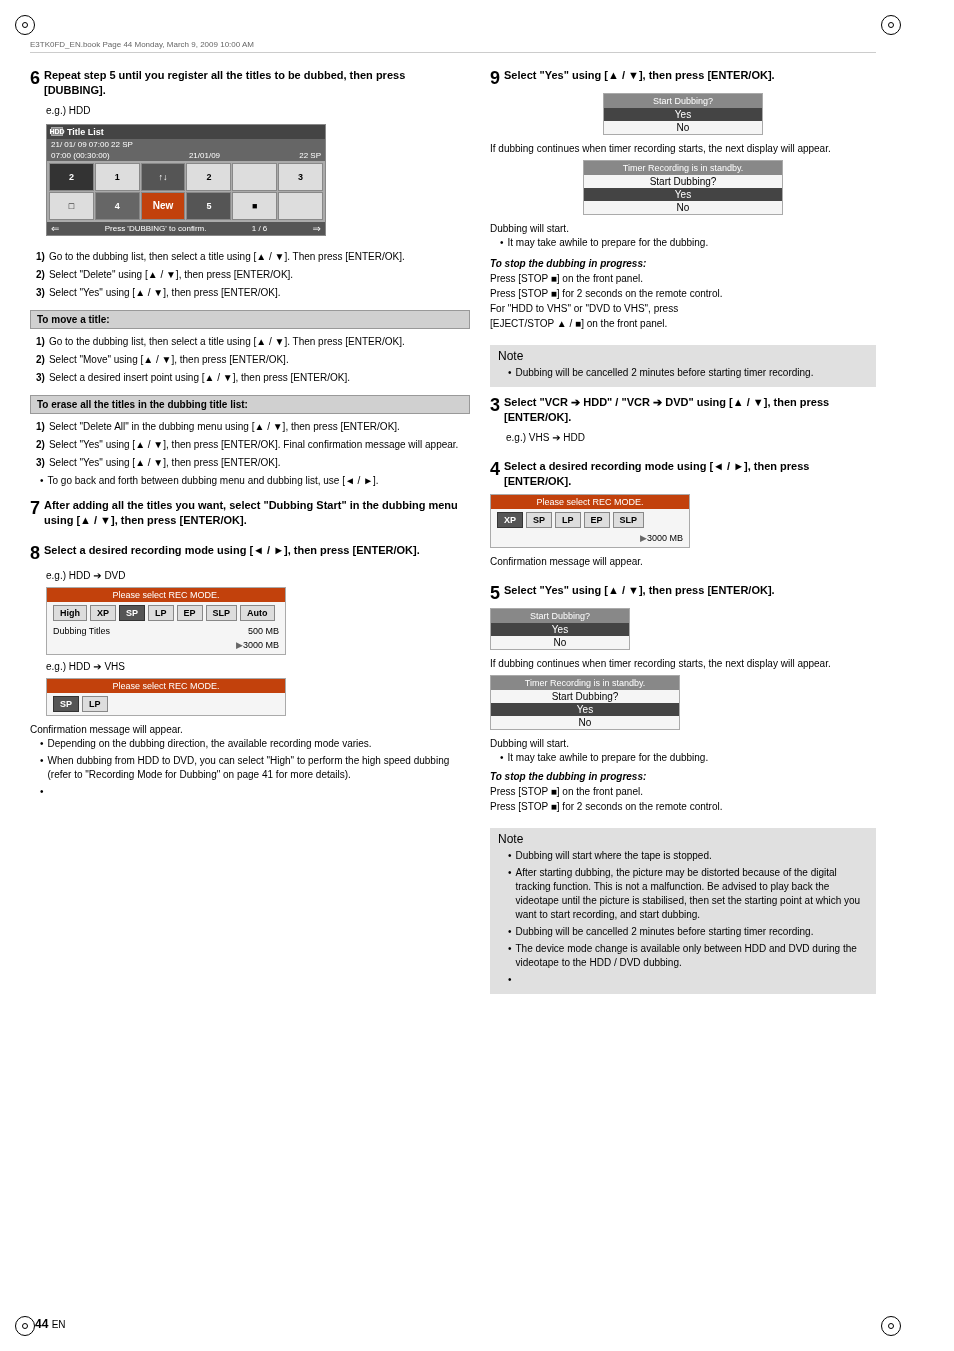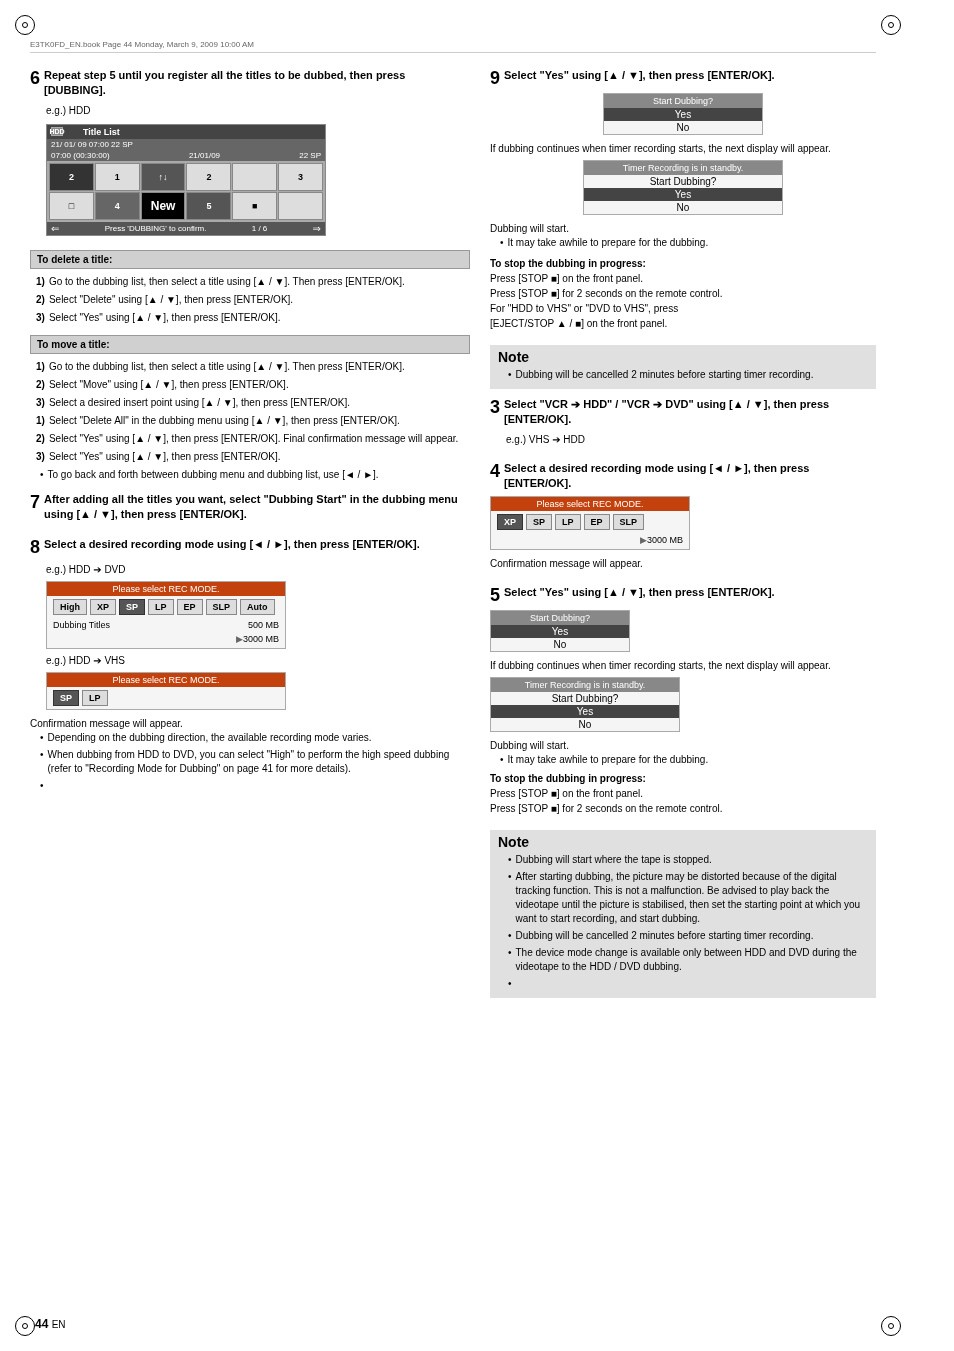--- a/index.html
+++ b/index.html
@@ -92,21 +92,21 @@
       width: 280px;
       margin: 6px 0 6px 16px;
       font-size: 9px;
     }
     .title-list-header {
       background: #444;
       color: #fff;
       padding: 2px 4px;
       display: flex;
       align-items: center;
-      gap: 20px;
+      gap: 4px;
       font-size: 9px;
       font-weight: bold;
     }
     .title-list-header-icon {
       width: 12px; height: 9px;
       background: #888;
       border: 1px solid #aaa;
       font-size: 7px;
       display: flex; align-items: center; justify-content: center;
     }
@@ -142,23 +142,23 @@
     }
     .tl-cell.active {
       background: #555;
       color: #fff;
     }
     .tl-cell.highlighted {
       background: #666;
       color: #fff;
     }
     .tl-cell.new-item {
-      background: #000000;
-      color: #fff;
-      font-size: 12px;
+      background: #c2410c;
+      color: #fff;
+      font-size: 10px;
       justify-content: center;
     }
     .tl-bottom-row {
       display: flex;
       justify-content: space-between;
       padding: 1px 4px;
       background: #555;
       color: #fff;
       font-size: 8px;
       align-items: center;
@@ -304,26 +304,26 @@
       color: #fff;
     }
     
     .note-box {
       background: #e0e0e0;
       padding: 4px 8px;
       margin: 8px 0;
       font-size: 10px;
     }
     .note-title {
-      font-weight: bold;
-      font-size: 14px;
+      font-weight: normal;
+      font-size: 12px;
       margin-bottom: 3px;
     }
     
-    b { font-weight: bold; }
+    b { font-weight: bold; font-style: italic; }
     
     .page-num {
       position: absolute;
       bottom: 20px;
       left: 35px;
       font-size: 12px;
       font-weight: bold;
     }
     .page-label {
       font-size: 10px;
@@ -441,23 +441,20 @@
           </div>
           <div class="tl-bottom-row">
             <span class="tl-arrow">⇐</span>
             <span>Press 'DUBBING' to confirm.</span>
             <span>1 / 6</span>
             <span class="tl-arrow">⇒</span>
           </div>
         </div>
       </div>
 
-      <div class="box-header gray">
-        <span>To delete a title:</span>
-      </div>
       <div class="num-list">
         <div class="num-list-item">
           <span class="num-label">1)</span>
           <span>Go to the dubbing list, then select a title using [▲ / ▼]. Then press [ENTER/OK].</span>
         </div>
         <div class="num-list-item">
           <span class="num-label">2)</span>
           <span>Select "Delete" using [▲ / ▼], then press [ENTER/OK].</span>
         </div>
         <div class="num-list-item">
@@ -477,20 +474,23 @@
         <div class="num-list-item">
           <span class="num-label">2)</span>
           <span>Select "Move" using [▲ / ▼], then press [ENTER/OK].</span>
         </div>
         <div class="num-list-item">
           <span class="num-label">3)</span>
           <span>Select a desired insert point using [▲ / ▼], then press [ENTER/OK].</span>
         </div>
       </div>
 
+      <div class="box-header gray">
+        <span>To erase all the titles in the dubbing title list:</span>
+      </div>
       <div class="num-list">
         <div class="num-list-item">
           <span class="num-label">1)</span>
           <span>Select "Delete All" in the dubbing menu using [▲ / ▼], then press [ENTER/OK].</span>
         </div>
         <div class="num-list-item">
           <span class="num-label">2)</span>
           <span>Select "Yes" using [▲ / ▼], then press [ENTER/OK]. Final confirmation message will appear.</span>
         </div>
         <div class="num-list-item">

